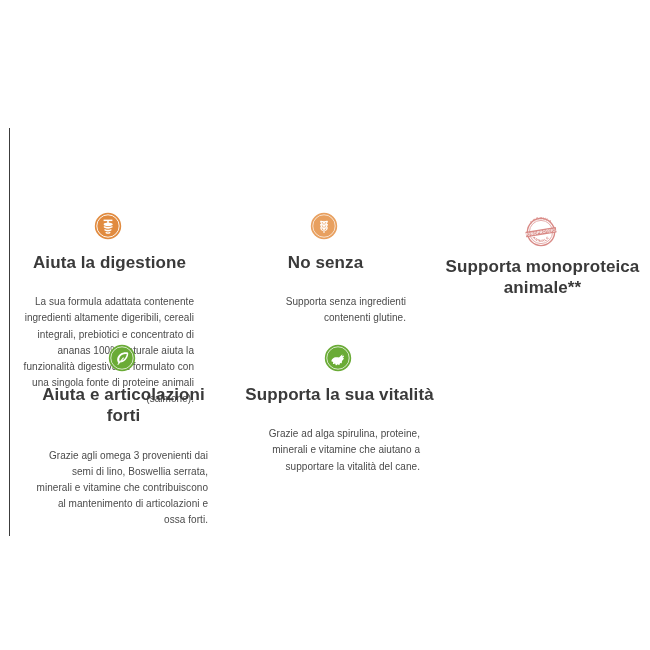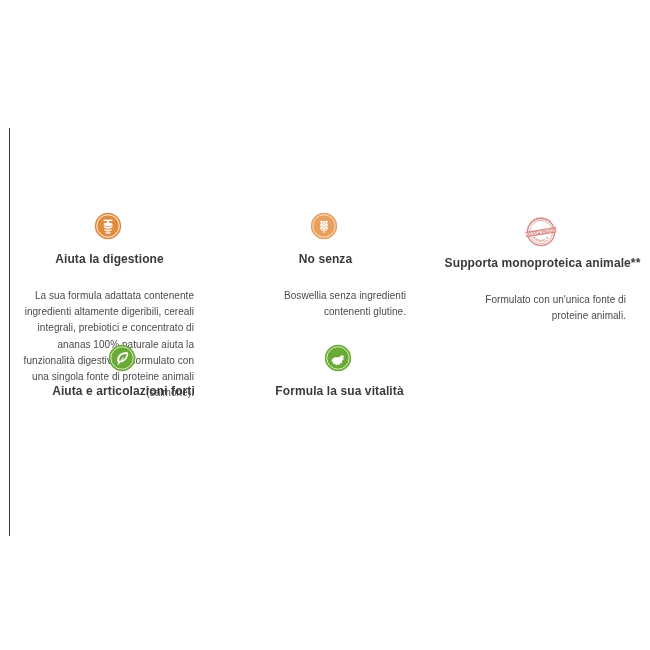--- a/index.html
+++ b/index.html
@@ -67,21 +67,21 @@
     height: 28px;
     margin-bottom: 12px;
     display: block;
   }
   .icon-wrap svg { display: block; width: 28px; height: 28px; }
 
   .icon-wrap.stamp { width: 40px; height: 40px; margin-bottom: 4px; }
   .icon-wrap.stamp svg { width: 40px; height: 40px; }
 
   .benefit-title {
-    font-size: 12px;
+    font-size: 17px;
     font-weight: bold;
     color: #3a3a3a;
     text-align: center;
     line-height: 1.25;
     margin: 0 0 5px 3px;
     letter-spacing: 0.1px;
   }
 
   .benefit-desc {
     font-size: 10px;
@@ -130,21 +130,21 @@
             <path d="M14 10.6c-1.1-1-2.2-1.3-3.3-1.2.1 1.1.6 2 1.6 2.6"></path>
             <path d="M14 10.6c1.1-1 2.2-1.3 3.3-1.2-.1 1.1-.6 2-1.6 2.6"></path>
             <path d="M14 13.8c-1.1-1-2.2-1.3-3.3-1.2.1 1.1.6 2 1.6 2.6"></path>
             <path d="M14 13.8c1.1-1 2.2-1.3 3.3-1.2-.1 1.1-.6 2-1.6 2.6"></path>
             <path d="M14 17c-1.1-1-2.2-1.3-3.3-1.2.1 1.1.6 2 1.6 2.6"></path>
             <path d="M14 17c1.1-1 2.2-1.3 3.3-1.2-.1 1.1-.6 2-1.6 2.6"></path>
           </g>
         </svg>
       </span>
       <div class="benefit-title">No senza</div>
-      <div class="benefit-desc">Boswellia senza ingredienti contenenti glutine.</div>
+      <div class="benefit-desc">Supporta senza ingredienti contenenti glutine.</div>
     </div>
 
     <div class="benefit-card c3">
       <span class="icon-wrap stamp">
         <svg viewBox="0 0 40 40" xmlns="http://www.w3.org/2000/svg">
           <defs>
             <path id="arcTop" d="M20 20 m-12.5 0 a12.5 12.5 0 1 1 25 0" fill="none"></path>
             <path id="arcBot" d="M20 20 m-10 0 a10 10 0 1 0 20 0" fill="none"></path>
           </defs>
           <circle cx="20" cy="20" r="13.6" fill="none" stroke="#d98a86" stroke-width="1.4"></circle>
@@ -155,50 +155,51 @@
           </g>
           <text font-family="'Liberation Sans', sans-serif" font-size="3.5" font-weight="bold" fill="#d98a86" letter-spacing="0.5">
             <textPath href="#arcTop" startOffset="50%" text-anchor="middle">FORMULA</textPath>
           </text>
           <text font-family="'Liberation Sans', sans-serif" font-size="3.5" font-weight="bold" fill="#d98a86" letter-spacing="0.5">
             <textPath href="#arcBot" startOffset="50%" text-anchor="middle">ANIMALE</textPath>
           </text>
         </svg>
       </span>
       <div class="benefit-title">Supporta monoproteica animale**</div>
-      <div class="benefit-desc">Formulato con un'unica fonte di proteine animali.</div>
     </div>
 
   </div>
 
   <div class="benefit-row" id="row-2">
 
     <div class="benefit-card c1">
       <span class="icon-wrap">
         <svg viewBox="0 0 28 28" xmlns="http://www.w3.org/2000/svg">
           <circle cx="14" cy="14" r="13.2" fill="#6aab36"></circle>
           <circle cx="14" cy="14" r="11.2" fill="none" stroke="#ffffff" stroke-width="0.8" opacity="0.9"></circle>
           <path d="M19.4 8.3c-4.6-.7-8.6 1.5-9.9 5.2-.8 2.3-.2 4.6 1.4 6.1l1.5-1.6c-1-1-1.4-2.5-.9-4 .9-2.6 3.9-4.2 7.3-3.9-.5 3.4-2.6 5.9-5.3 6.4l-1.2 1.9c4-.3 7.2-3.6 7.9-8.2.1-.6.1-1.2-.8-1.9z" fill="#ffffff"></path>
           <path d="M9.3 20.4l5.9-7.2.8.7-5.9 7.2z" fill="#ffffff"></path>
         </svg>
       </span>
       <div class="benefit-title">Aiuta e articolazioni forti</div>
+      <div class="benefit-desc">Grazie agli omega 3 provenienti dai semi di lino, Boswellia serrata, minerali e vitamine che contribuiscono al mantenimento di articolazioni e ossa forti.</div>
     </div>
 
     <div class="benefit-card c2">
       <span class="icon-wrap">
         <svg viewBox="0 0 28 28" xmlns="http://www.w3.org/2000/svg">
           <circle cx="14" cy="14" r="13.2" fill="#6aab36"></circle>
           <circle cx="14" cy="14" r="11.2" fill="none" stroke="#ffffff" stroke-width="0.8" opacity="0.9"></circle>
           <g fill="#ffffff">
             <path d="M7.6 15.9c.9-1.4 2.2-2.3 3.8-2.6 1.4-.3 2.5-.2 3.6.2l2.6-2.4c.4-.4 1-.4 1.3 0l.9 1c.2.3.2.6-.1.8l-1.1.8.9.4c.4.2.5.7.2 1l-1.7 1.8-.2 1.9c0 .4-.4.6-.8.5l-.9-.3-.5 1.6c-.1.4-.5.5-.8.3l-1-.7-1.3 1c-.3.2-.8.1-.9-.3l-.4-1.3-1.6.5c-.4.1-.8-.2-.7-.6l.3-1.4-1.5-.5c-.4-.1-.5-.6-.2-.9l.1-.8z"></path>
             <circle cx="18.7" cy="11.6" r=".55" fill="#6aab36"></circle>
           </g>
         </svg>
       </span>
-      <div class="benefit-title">Formula la sua vitalità</div>
+      <div class="benefit-title">Supporta la sua vitalità</div>
+      <div class="benefit-desc">Grazie ad alga spirulina, proteine, minerali e vitamine che aiutano a supportare la vitalità del cane.</div>
     </div>
 
     <div class="benefit-card c3"></div>
 
   </div>
 
 </div>
 
 </body></html>

